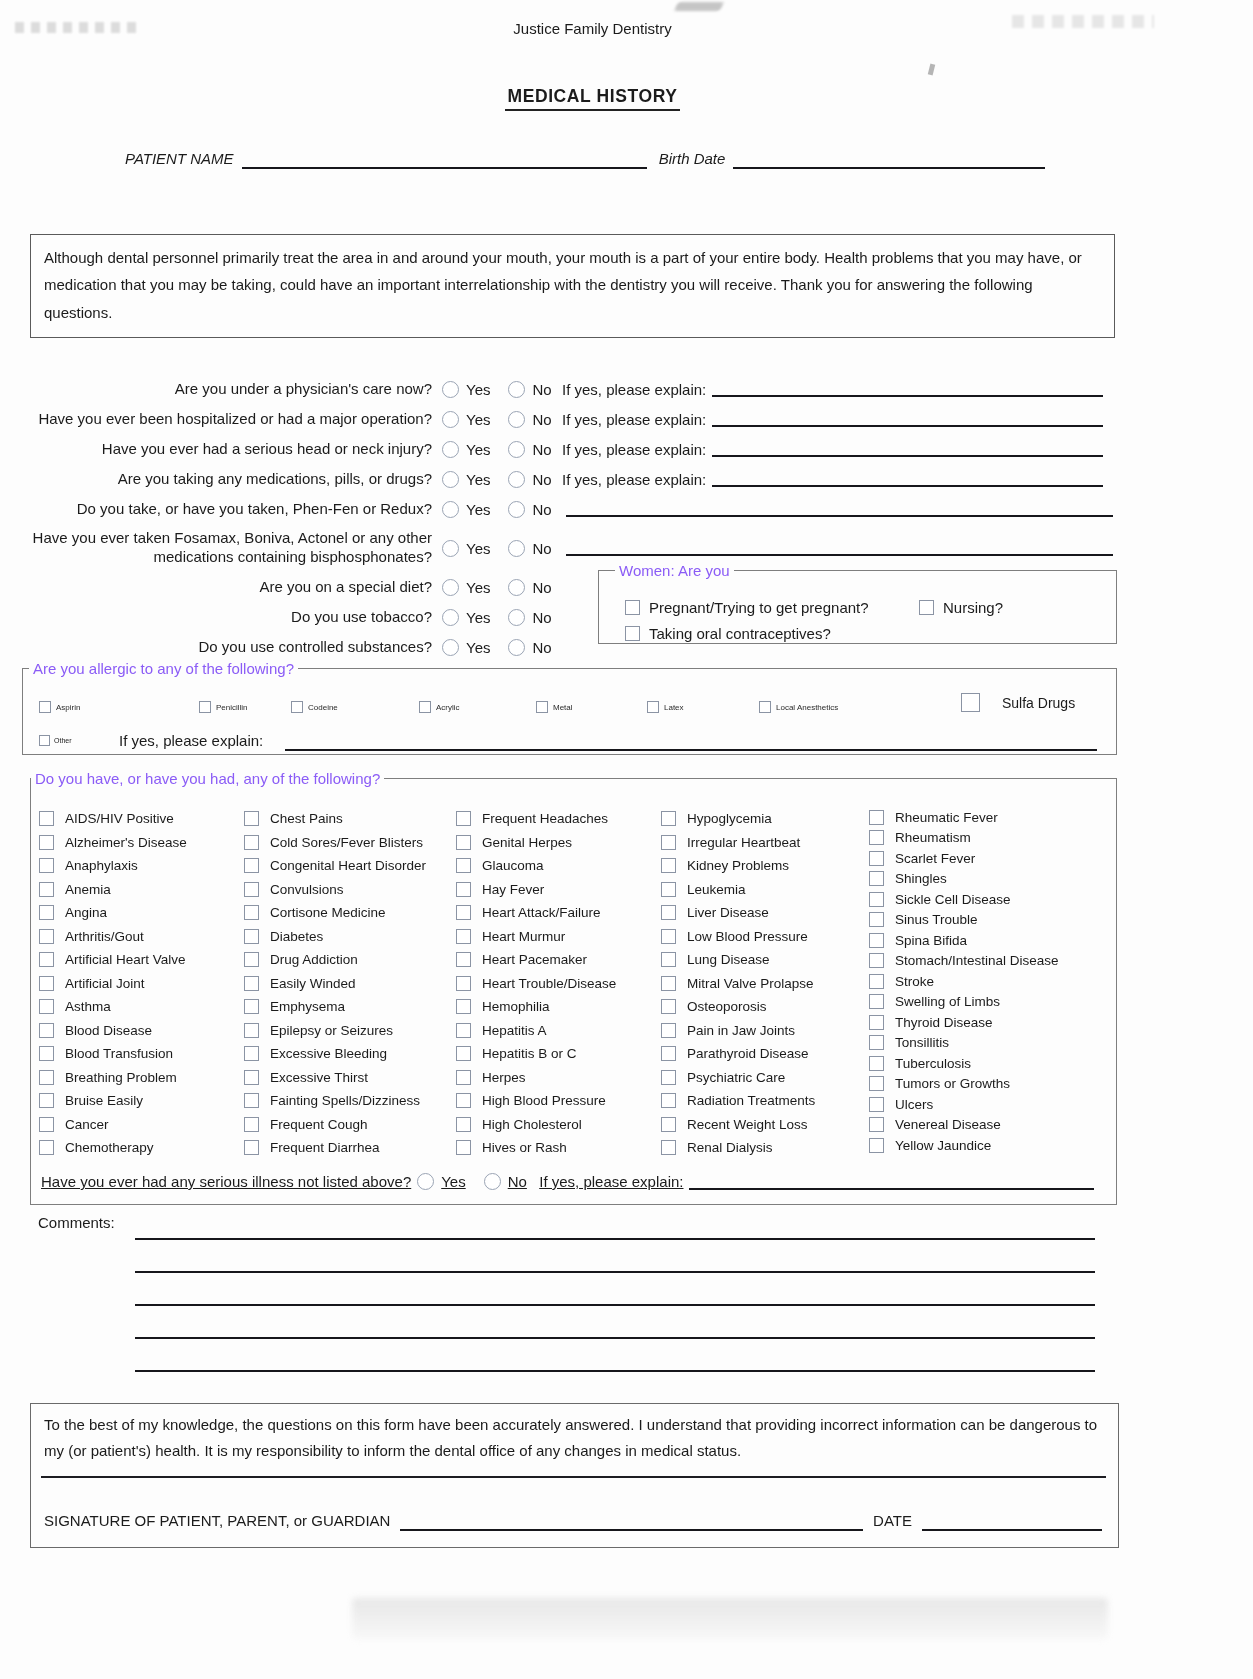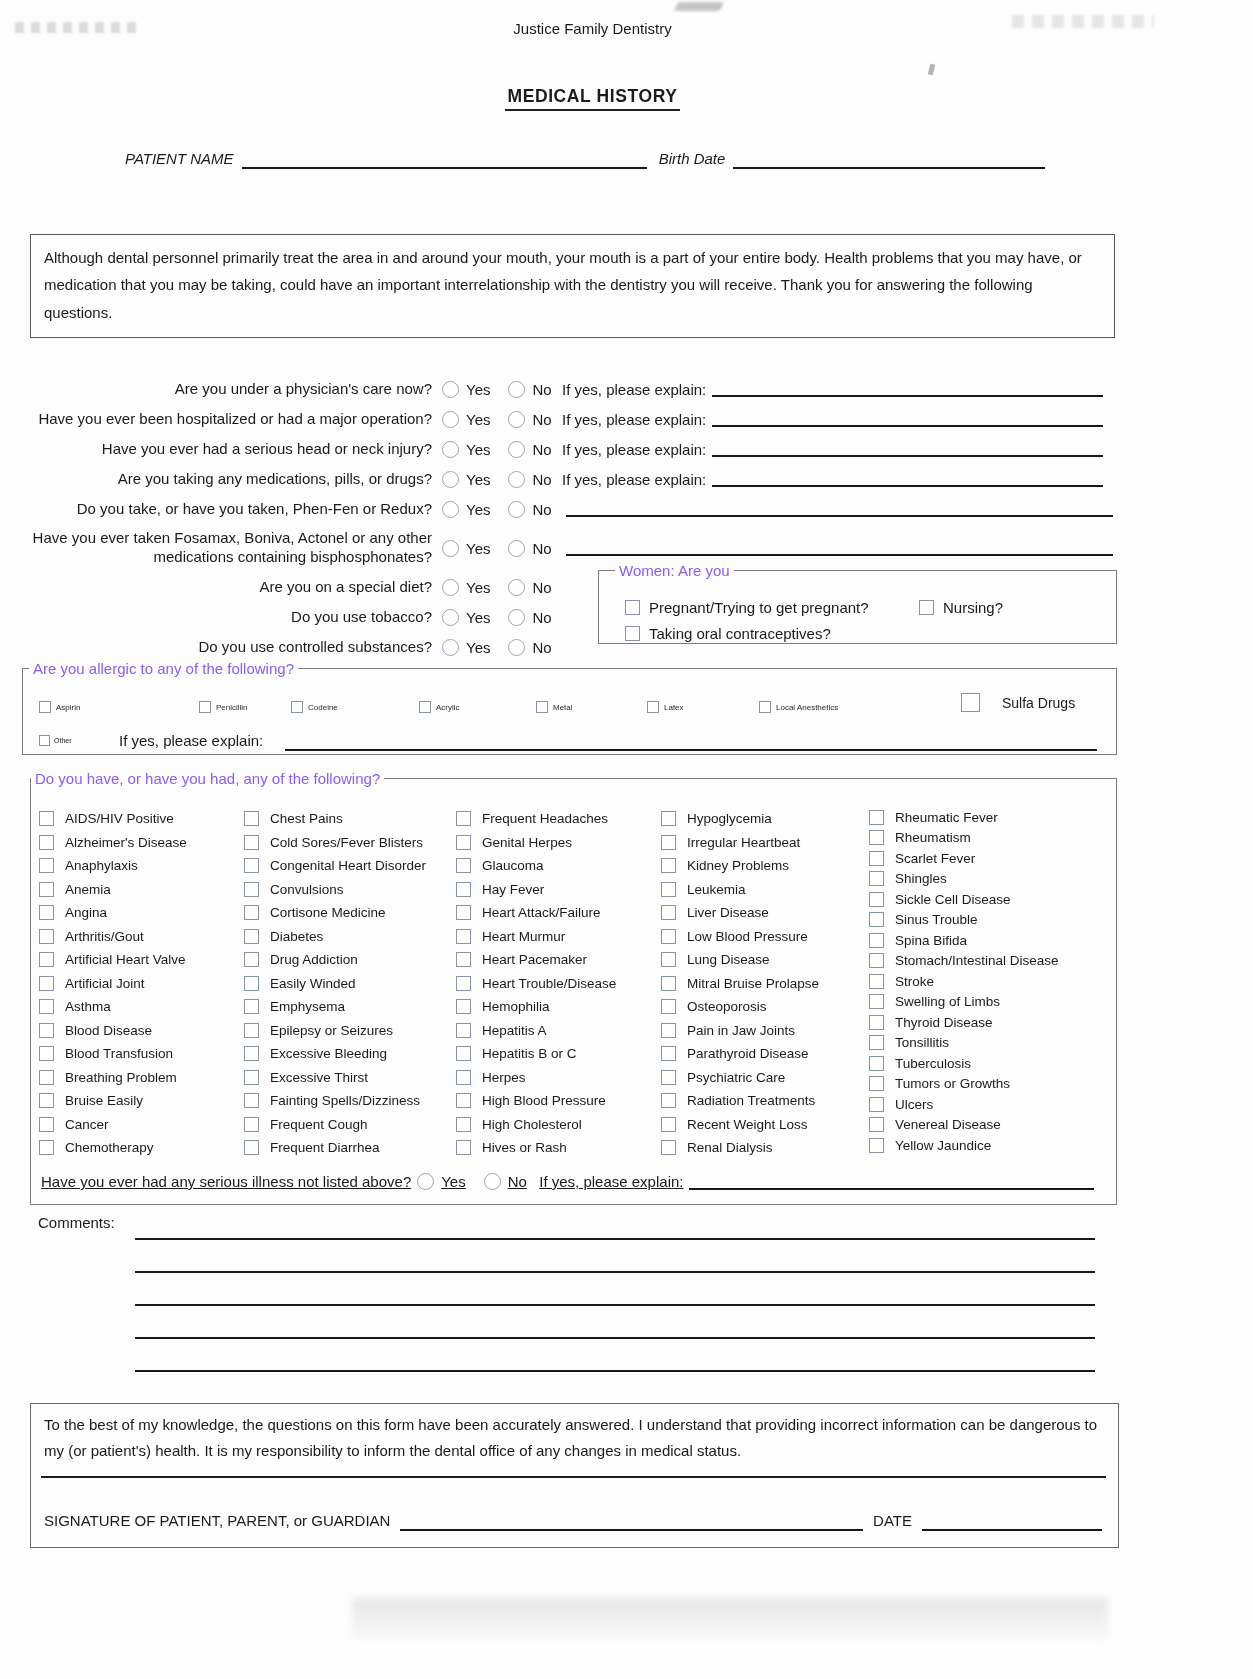--- a/index.html
+++ b/index.html
@@ -506,21 +506,21 @@
           <div class="cond-item">
             <span class="cb"></span>
             <span class="cb-label">Low Blood Pressure</span>
           </div>
           <div class="cond-item">
             <span class="cb"></span>
             <span class="cb-label">Lung Disease</span>
           </div>
           <div class="cond-item">
             <span class="cb"></span>
-            <span class="cb-label">Mitral Bruise Prolapse</span>
+            <span class="cb-label">Mitral Valve Prolapse</span>
           </div>
           <div class="cond-item">
             <span class="cb"></span>
             <span class="cb-label">Osteoporosis</span>
           </div>
           <div class="cond-item">
             <span class="cb"></span>
             <span class="cb-label">Pain in Jaw Joints</span>
           </div>
           <div class="cond-item">

